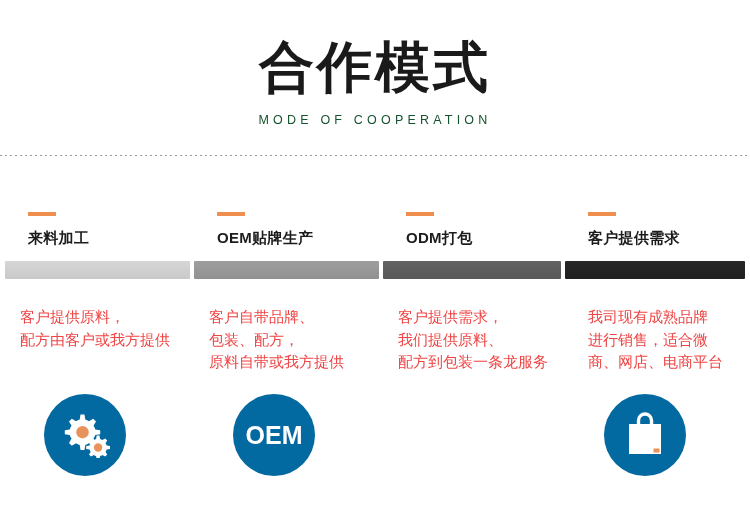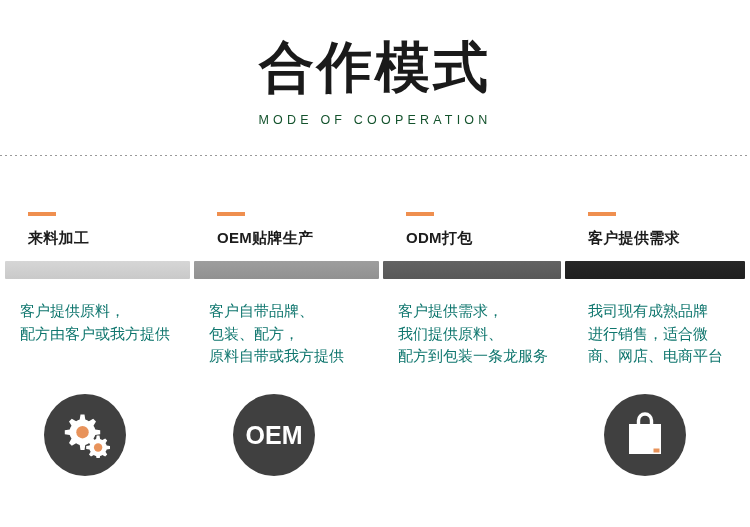--- a/index.html
+++ b/index.html
@@ -103,39 +103,39 @@
     height: 18px;
     border-radius: 1px;
   }
   .col-0 .bar { width: 185px; background: linear-gradient(to bottom, #d6d6d6, #c9c9c9); }
   .col-1 .bar { width: 185px; background: linear-gradient(to bottom, #9e9e9e, #919191); }
   .col-2 .bar { width: 178px; background: linear-gradient(to bottom, #636363, #585858); }
   .col-3 .bar { width: 180px; background: linear-gradient(to bottom, #272727, #1f1f1f); }
 
   .col-body {
     position: absolute;
-    top: 104px;
+    top: 112px;
     left: 15px;
     width: 175px;
-    font-family: Liberation Serif, serif;
+    font-family: Liberation Mono, monospace;
     font-size: 15px;
     line-height: 22.5px;
-    color: #0f766e;
+    color: #ef4444;
     white-space: pre-line;
   }
   .col-3 .col-body { left: 23px; width: 160px; }
 
   .circle {
     position: absolute;
     top: 198px;
     left: 39px;
     width: 82px;
     height: 82px;
     border-radius: 50%;
-    background: #404040;
+    background: #0369a1;
     display: flex;
     align-items: center;
     justify-content: center;
   }
   .circle-text {
     font-family: "Liberation Sans", "DejaVu Sans", sans-serif;
     font-size: 25px;
     line-height: 26px;
     font-weight: 700;
     color: #ffffff;

